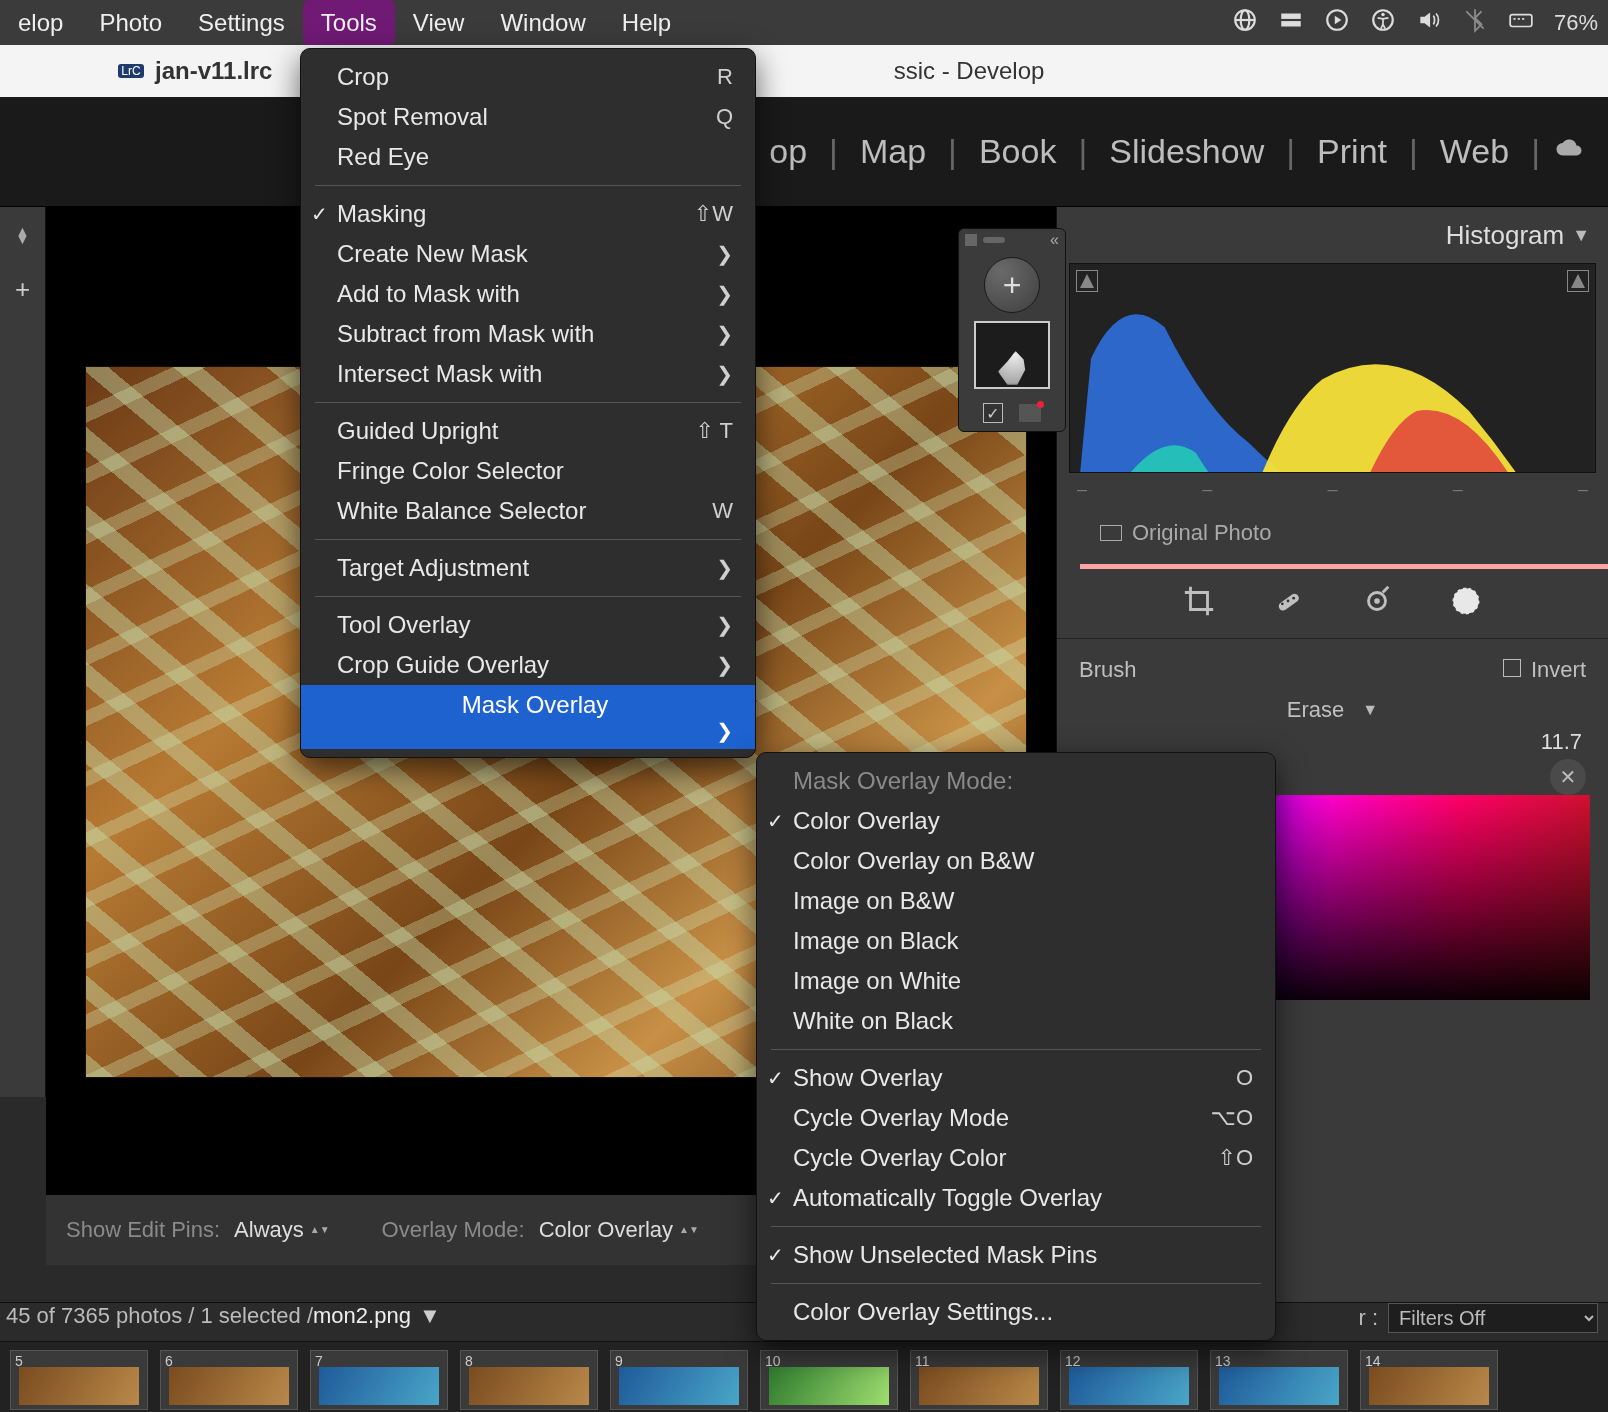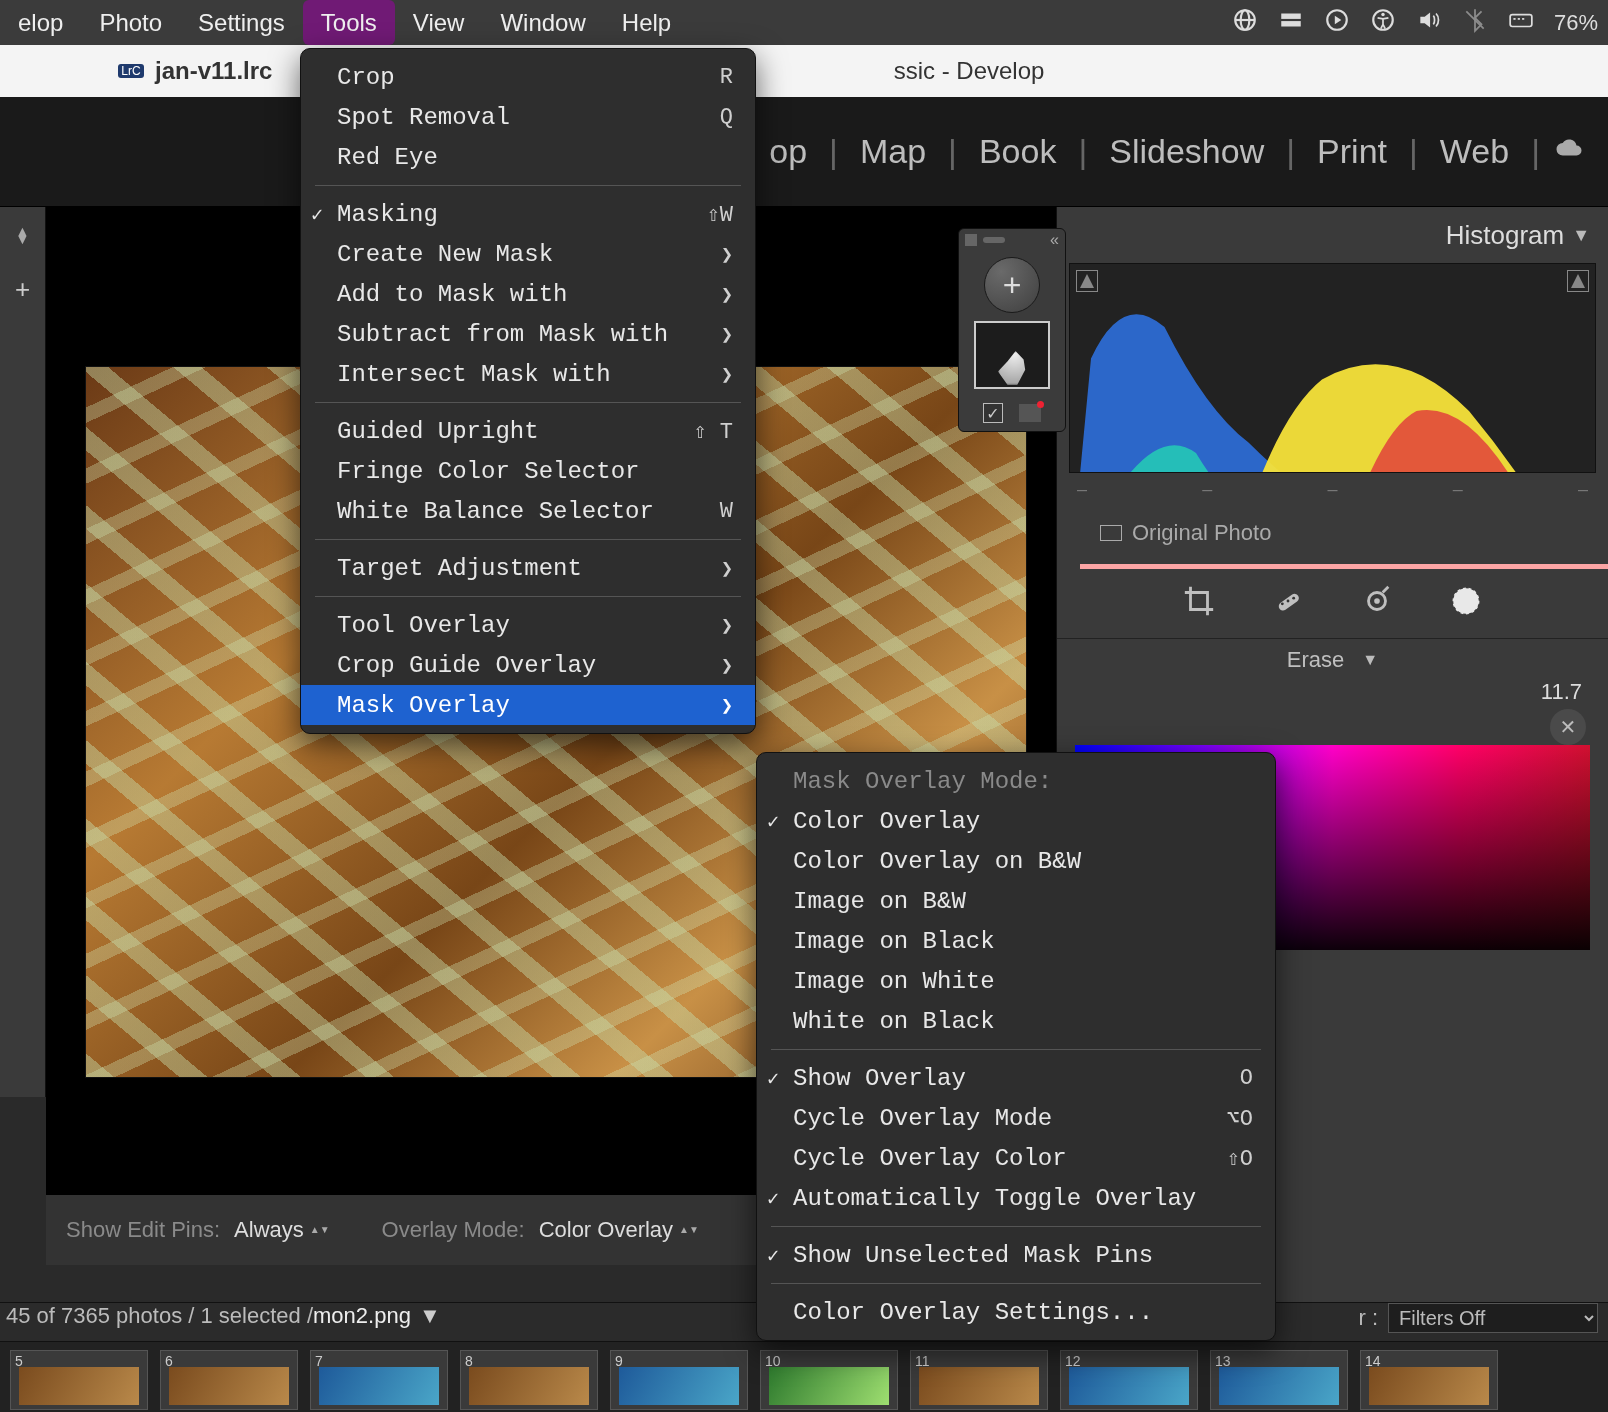--- a/index.html
+++ b/index.html
@@ -347,38 +347,38 @@
   
   .menu {
     position:absolute;
     background:#2e2e2e;
     border:1px solid #111;
     border-radius:10px;
     box-shadow: 0 10px 30px rgba(0,0,0,.6);
     padding: 8px 0;
     color:#e8e8e8;
     font-size:24px;
-    font-family:Liberation Mono, monospace;
   }
   .menu .row {
     display:flex;
     align-items:center;
     padding: 6px 22px 6px 36px;
     position:relative;
     white-space:nowrap;
     min-height: 40px;
   }
   .menu .row .check { position:absolute; left:10px; font-size:20px; }
   .menu .row .shortcut { margin-left:auto; padding-left:50px; color:#cfcfcf; font-size:22px; }
   .menu .row .arrow { margin-left:auto; padding-left:50px; color:#cfcfcf; font-size:20px; }
   .menu .row.header-row { color:#8a8a8a; }
   .menu .sep-line { height:1px; background:#555; margin:8px 14px; }
   .menu .row.highlight {
     background:#1e62d0;
     color:#fff;
+    flex-direction:column;
   }
   .menu .row.highlight .arrow { color:#fff; }
 
   .tools-menu {
     top: 48px; left: 300px;
     width: 456px;
   }
   .submenu {
     top: 752px; left: 756px;
     width: 520px;
@@ -527,20 +527,24 @@
           <circle cx="12" cy="12" r="6" fill="none" stroke="#bfbfbf" stroke-width="2"></circle>
           <circle cx="12" cy="12" r="2" fill="#bfbfbf"></circle>
           <line x1="16" y1="6" x2="20" y2="2" stroke="#bfbfbf" stroke-width="2"></line>
         </svg></span>
     <span class="active"><svg viewBox="0 0 24 24">
           <circle cx="12" cy="12" r="9" fill="#e8e8e8"></circle>
           <circle cx="12" cy="12" r="9" fill="none" stroke="#e8e8e8" stroke-width="1" stroke-dasharray="2 2"></circle>
         </svg></span>
   </div>
 
+  <div class="brush-row">
+    <span>Brush</span>
+    <span><span class="chk"></span><span>Invert</span></span>
+  </div>
   <div class="erase-row">
     <span>Erase</span>
     <span class="tri">▼</span>
   </div>
   <div class="val-row">11.7</div>
 
   <div style="position:relative;">
     <div class="color-close">✕</div>
     <div class="color-picker"></div>
   </div>

